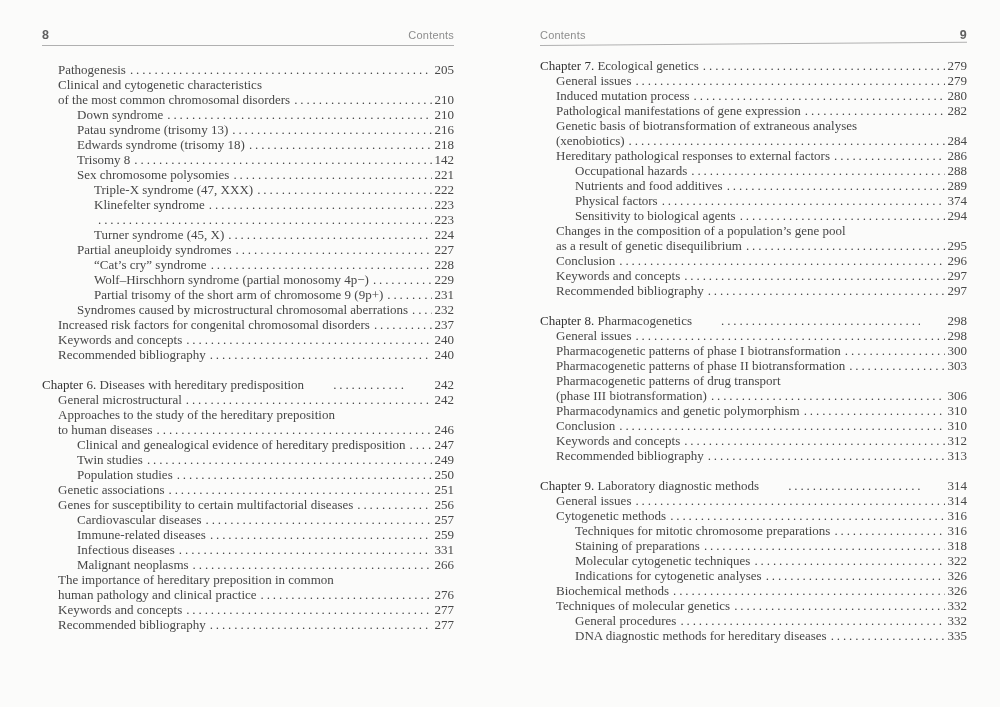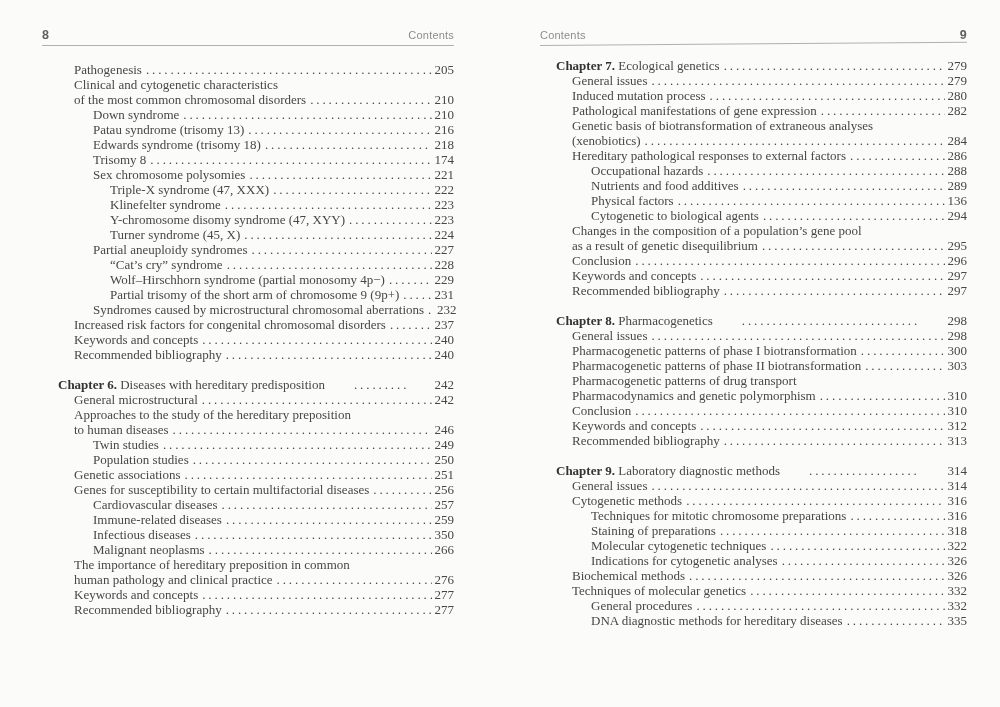--- a/index.html
+++ b/index.html
@@ -26,30 +26,30 @@
   }
   .rule {
     border-top: 1px solid var(--rule, #b0b0b0);
     margin-top: 3px; height: 0;
   }
   .page.right .rule {
     transform: rotate(-0.45deg);
     transform-origin: left center;
   }
 
-  .entries { margin-top: 16px; margin-left: 16px; }
+  .entries { margin-top: 16px; }
   .page.right .entries { margin-top: 12px; }
 
   .row {
     display: flex; align-items: baseline;
     line-height: 15px; font-size: 13px;
     color: var(--text, #474747);
   }
   .row .title { flex: 0 0 auto; white-space: pre; }
-  .row .title b { font-weight: bold; color: var(--chapter, #333333); }
+  .row .title b { font-weight: normal; color: var(--chapter, #333333); }
   .row.lvl1 { margin-left: 16px; }
   .row.lvl2 { margin-left: 35px; }
   .row.lvl3 { margin-left: 52px; }
   .row.gap  { margin-top: 15px; gap: 25px; }
 
   .leader {
     flex: 1 1 auto; overflow: hidden; white-space: nowrap;
     margin: 0 3px 0 4px; min-width: 6px;
   }
   .leader::after {
@@ -94,39 +94,38 @@
           <span class="pg">216</span>
         </div>
         <div class="row lvl2">
           <span class="title">Edwards syndrome (trisomy 18)</span>
           <span class="leader"></span>
           <span class="pg">218</span>
         </div>
         <div class="row lvl2">
           <span class="title">Trisomy 8</span>
           <span class="leader"></span>
-          <span class="pg">174</span>
+          <span class="pg">142</span>
         </div>
         <div class="row lvl2">
           <span class="title">Sex chromosome polysomies</span>
           <span class="leader"></span>
           <span class="pg">221</span>
         </div>
         <div class="row lvl3">
           <span class="title">Triple-X syndrome (47, XXX)</span>
           <span class="leader"></span>
           <span class="pg">222</span>
         </div>
         <div class="row lvl3">
           <span class="title">Klinefelter syndrome</span>
           <span class="leader"></span>
           <span class="pg">223</span>
         </div>
         <div class="row lvl3">
-          <span class="title">Y-chromosome disomy syndrome (47, XYY)</span>
           <span class="leader"></span>
           <span class="pg">223</span>
         </div>
         <div class="row lvl3">
           <span class="title">Turner syndrome (45, X)</span>
           <span class="leader"></span>
           <span class="pg">224</span>
         </div>
         <div class="row lvl2">
           <span class="title">Partial aneuploidy syndromes</span>
@@ -180,20 +179,25 @@
         </div>
         <div class="row lvl1">
           <span class="title">Approaches to the study of the hereditary preposition</span>
         </div>
         <div class="row lvl1">
           <span class="title">to human diseases</span>
           <span class="leader"></span>
           <span class="pg">246</span>
         </div>
         <div class="row lvl2">
+          <span class="title">Clinical and genealogical evidence of hereditary predisposition</span>
+          <span class="leader"></span>
+          <span class="pg">247</span>
+        </div>
+        <div class="row lvl2">
           <span class="title">Twin studies</span>
           <span class="leader"></span>
           <span class="pg">249</span>
         </div>
         <div class="row lvl2">
           <span class="title">Population studies</span>
           <span class="leader"></span>
           <span class="pg">250</span>
         </div>
         <div class="row lvl1">
@@ -212,21 +216,21 @@
           <span class="pg">257</span>
         </div>
         <div class="row lvl2">
           <span class="title">Immune-related diseases</span>
           <span class="leader"></span>
           <span class="pg">259</span>
         </div>
         <div class="row lvl2">
           <span class="title">Infectious diseases</span>
           <span class="leader"></span>
-          <span class="pg">350</span>
+          <span class="pg">331</span>
         </div>
         <div class="row lvl2">
           <span class="title">Malignant neoplasms</span>
           <span class="leader"></span>
           <span class="pg">266</span>
         </div>
         <div class="row lvl1">
           <span class="title">The importance of hereditary preposition in common</span>
         </div>
         <div class="row lvl1">
@@ -293,24 +297,24 @@
           <span class="pg">288</span>
         </div>
         <div class="row lvl2">
           <span class="title">Nutrients and food additives</span>
           <span class="leader"></span>
           <span class="pg">289</span>
         </div>
         <div class="row lvl2">
           <span class="title">Physical factors</span>
           <span class="leader"></span>
-          <span class="pg">136</span>
-        </div>
-        <div class="row lvl2">
-          <span class="title">Cytogenetic to biological agents</span>
+          <span class="pg">374</span>
+        </div>
+        <div class="row lvl2">
+          <span class="title">Sensitivity to biological agents</span>
           <span class="leader"></span>
           <span class="pg">294</span>
         </div>
         <div class="row lvl1">
           <span class="title">Changes in the composition of a population’s gene pool</span>
         </div>
         <div class="row lvl1">
           <span class="title">as a result of genetic disequilibrium</span>
           <span class="leader"></span>
           <span class="pg">295</span>
@@ -347,20 +351,25 @@
         </div>
         <div class="row lvl1">
           <span class="title">Pharmacogenetic patterns of phase II biotransformation</span>
           <span class="leader"></span>
           <span class="pg">303</span>
         </div>
         <div class="row lvl1">
           <span class="title">Pharmacogenetic patterns of drug transport</span>
         </div>
         <div class="row lvl1">
+          <span class="title">(phase III biotransformation)</span>
+          <span class="leader"></span>
+          <span class="pg">306</span>
+        </div>
+        <div class="row lvl1">
           <span class="title">Pharmacodynamics and genetic polymorphism</span>
           <span class="leader"></span>
           <span class="pg">310</span>
         </div>
         <div class="row lvl1">
           <span class="title">Conclusion</span>
           <span class="leader"></span>
           <span class="pg">310</span>
         </div>
         <div class="row lvl1">

